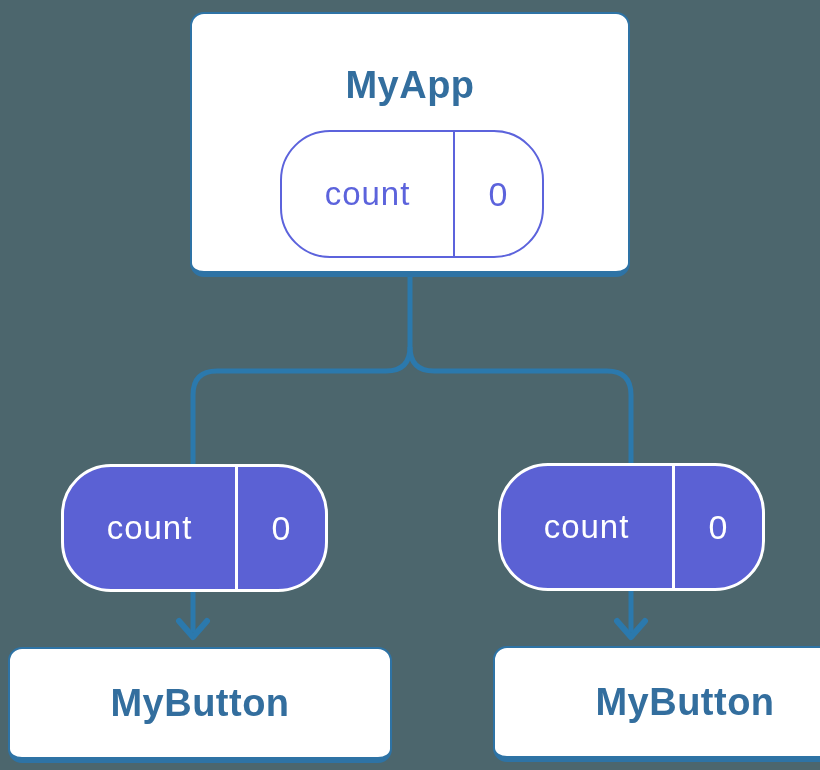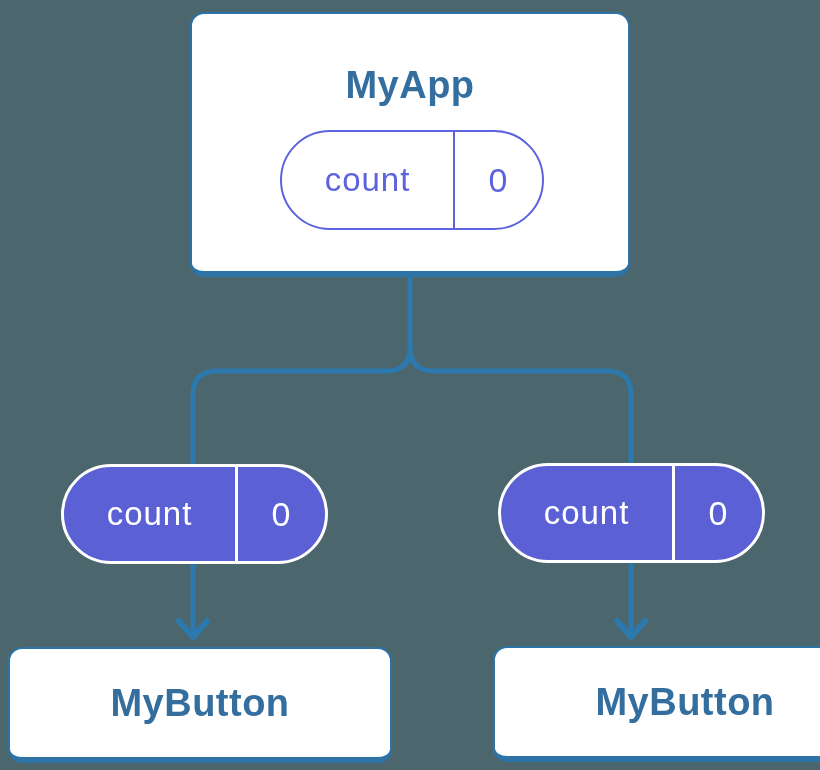--- a/index.html
+++ b/index.html
@@ -37,21 +37,21 @@
     font-size:38px;font-weight:600;letter-spacing:0.5px;
   }
   .card-root .card-title{top:46px;line-height:50px;}
   .card-leaf{width:384px;height:116px;}
   .card-leaf-left{left:8px;top:647px;}
   .card-leaf-right{left:493px;top:646px;}
   .card-leaf .card-title{top:0;line-height:108px;}
 
   .pill{
     position:absolute;box-sizing:border-box;display:flex;
-    height:100px;border-radius:50px;
+    height:128px;border-radius:50px;
     font-size:33px;letter-spacing:1px;
   }
   .pill .pill-key{
     flex:0 0 171px;display:flex;align-items:center;justify-content:center;
   }
   .pill .pill-val{
     flex:1 1 auto;display:flex;align-items:center;justify-content:center;
     font-size:34px;
   }
   .pill-outline{

